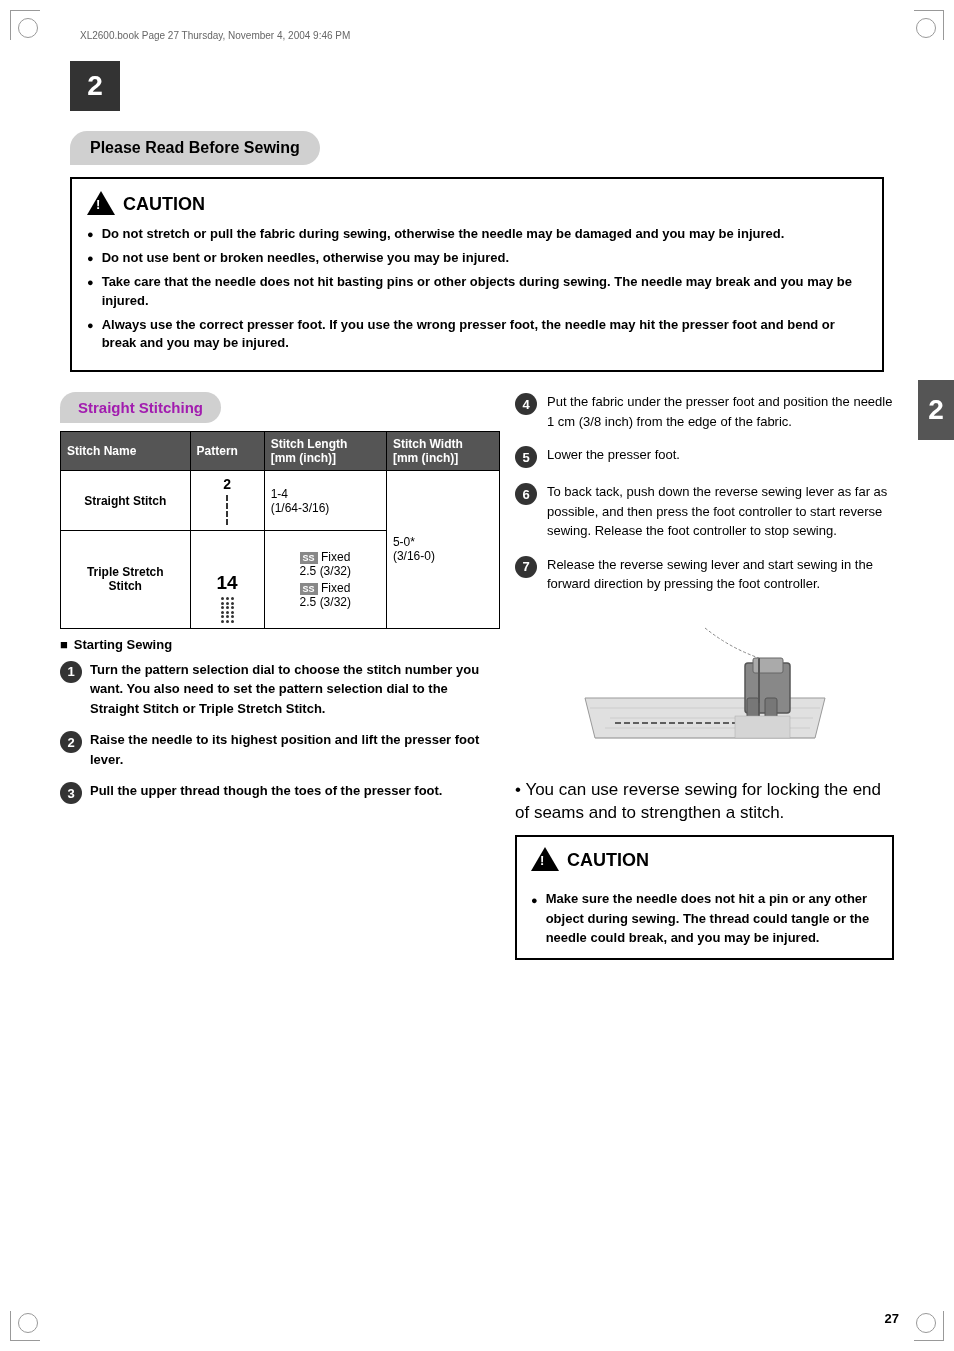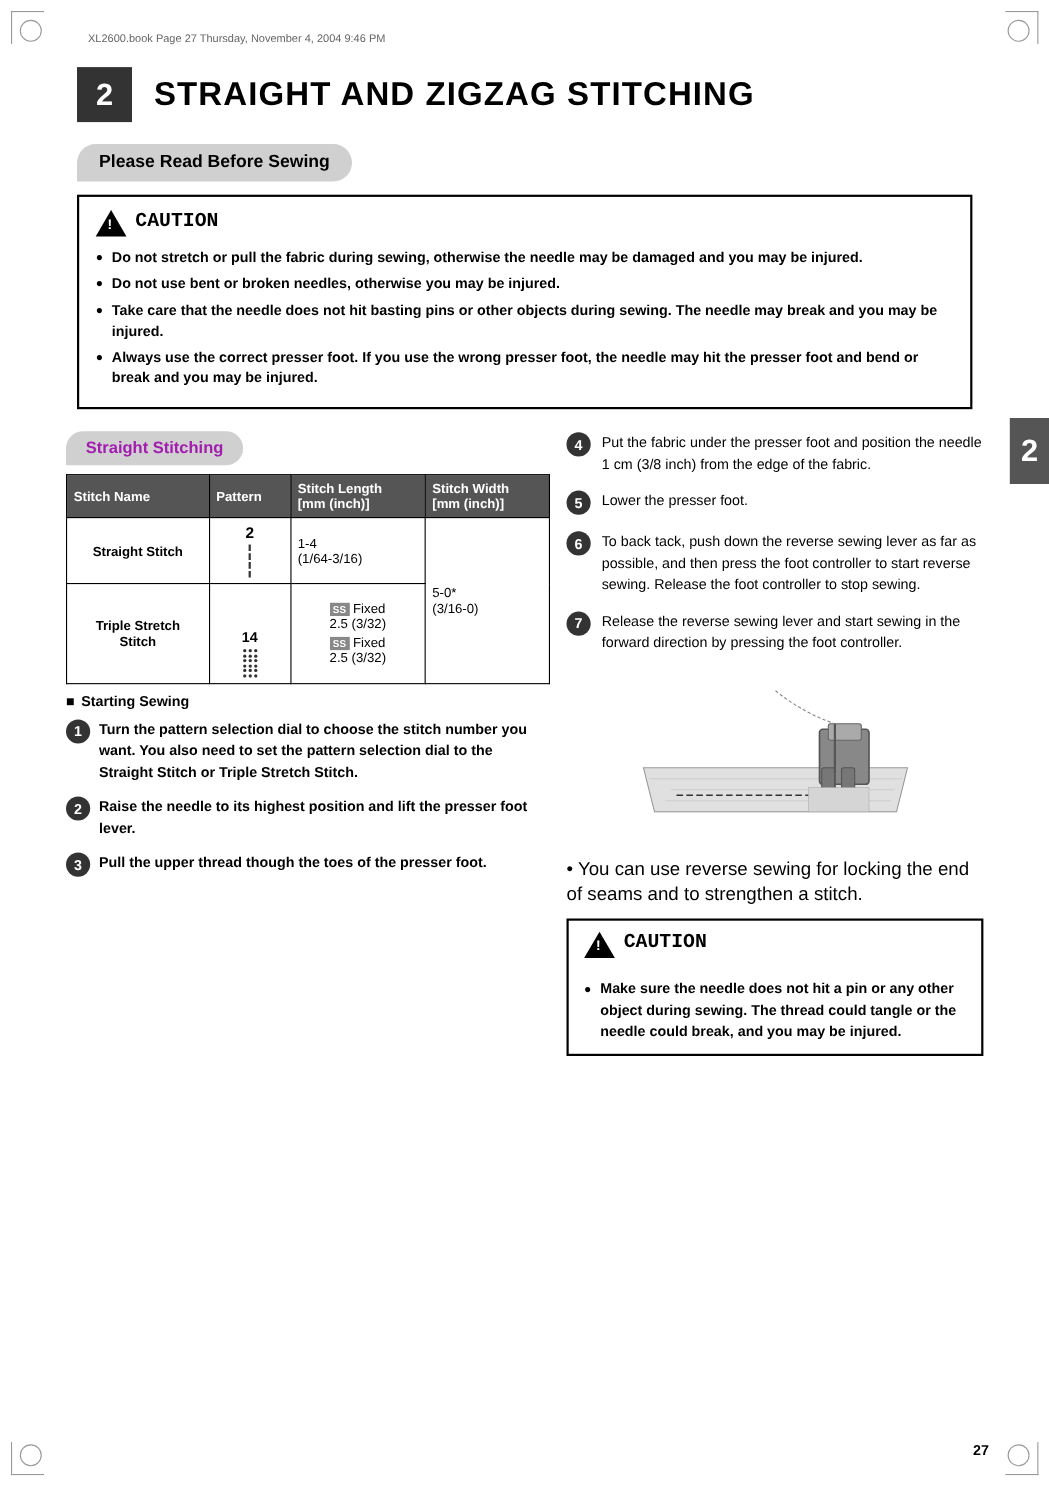--- a/index.html
+++ b/index.html
@@ -90,23 +90,22 @@
     }
 
     
     .caution-box {
       border: 2px solid #000;
       margin: 0 30px 20px 30px;
       padding: 12px 15px;
     }
     .caution-header {
       display: flex;
-      align-items: flex-start;
+      align-items: flex-end;
       margin-bottom: 10px;
-      font-family: Liberation Mono, monospace;
     }
     .caution-triangle {
       width: 0;
       height: 0;
       border-left: 14px solid transparent;
       border-right: 14px solid transparent;
       border-bottom: 24px solid #000;
       margin-right: 8px;
       position: relative;
       flex-shrink: 0;
@@ -357,21 +356,20 @@
   <div class="circle-mark tr"></div>
   <div class="circle-mark bl"></div>
   <div class="circle-mark br"></div>
 
   
   <div class="top-file-bar">XL2600.book  Page 27  Thursday, November 4, 2004  9:46 PM</div>
 
   
   <div class="chapter-header">
     <div class="chapter-num-box">2</div>
-    <div class="chapter-title">STRAIGHT AND ZIGZAG STITCHING</div>
   </div>
 
   
   <div class="section-label">Please Read Before Sewing</div>
 
   
   <div class="caution-box">
     <div class="caution-header">
       <div class="caution-triangle"></div>
       <span class="caution-title">CAUTION</span>
@@ -413,21 +411,21 @@
                 </div>
               </div>
             </td>
             <td>1-4<br>(1/64-3/16)</td>
             <td rowspan="2" style="vertical-align:middle;">5-0*<br>(3/16-0)</td>
           </tr>
           <tr>
             <td>Triple Stretch<br>Stitch</td>
             <td>
               <div style="display:flex;flex-direction:column;align-items:center;">
-                <span style="font-size:13px;font-weight:bold;margin-top:36px;">14</span>
+                <span style="font-size:19px;font-weight:bold;margin-top:36px;">14</span>
                 <div style="display:flex;flex-direction:column;gap:1.5px;margin-top:3px;">
                   <div style="display:flex;gap:2px;">
                     <div style="width:3px;height:3px;background:#333;border-radius:50%;"></div>
                     <div style="width:3px;height:3px;background:#333;border-radius:50%;"></div>
                     <div style="width:3px;height:3px;background:#333;border-radius:50%;"></div>
                   </div>
                   <div style="display:flex;gap:2px;">
                     <div style="width:3px;height:3px;background:#333;border-radius:50%;"></div>
                     <div style="width:3px;height:3px;background:#333;border-radius:50%;"></div>
                     <div style="width:3px;height:3px;background:#333;border-radius:50%;"></div>

